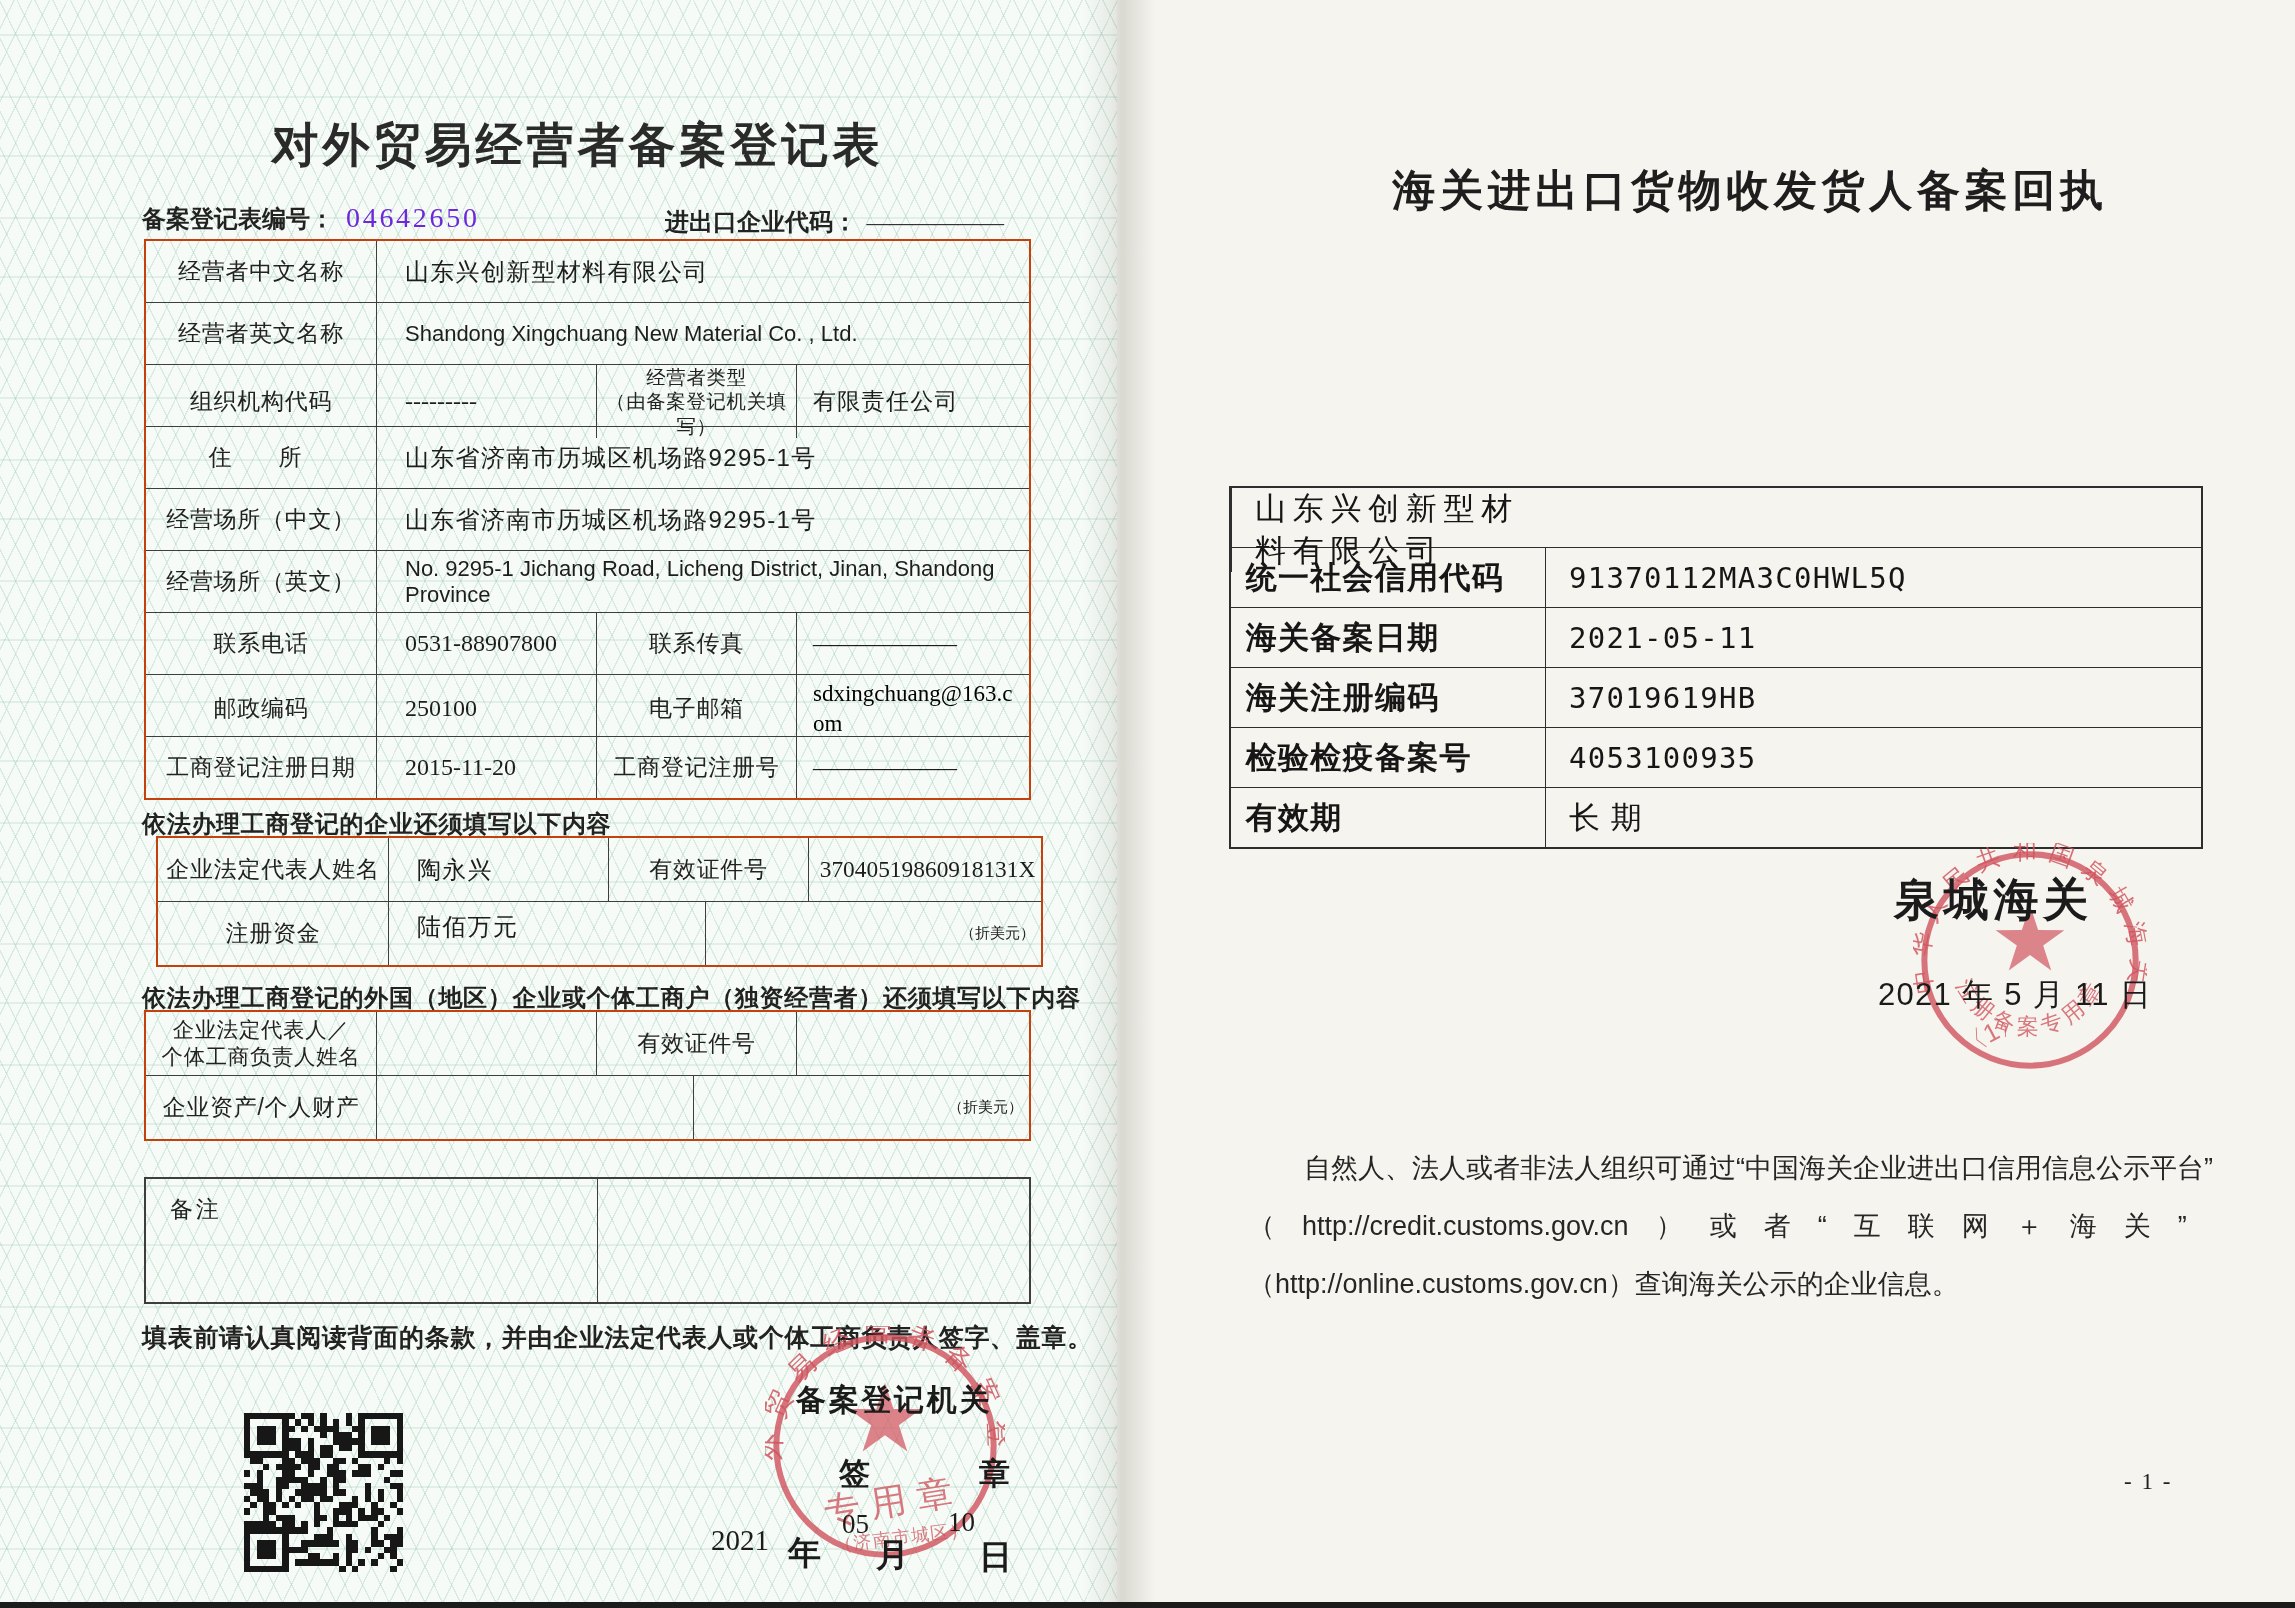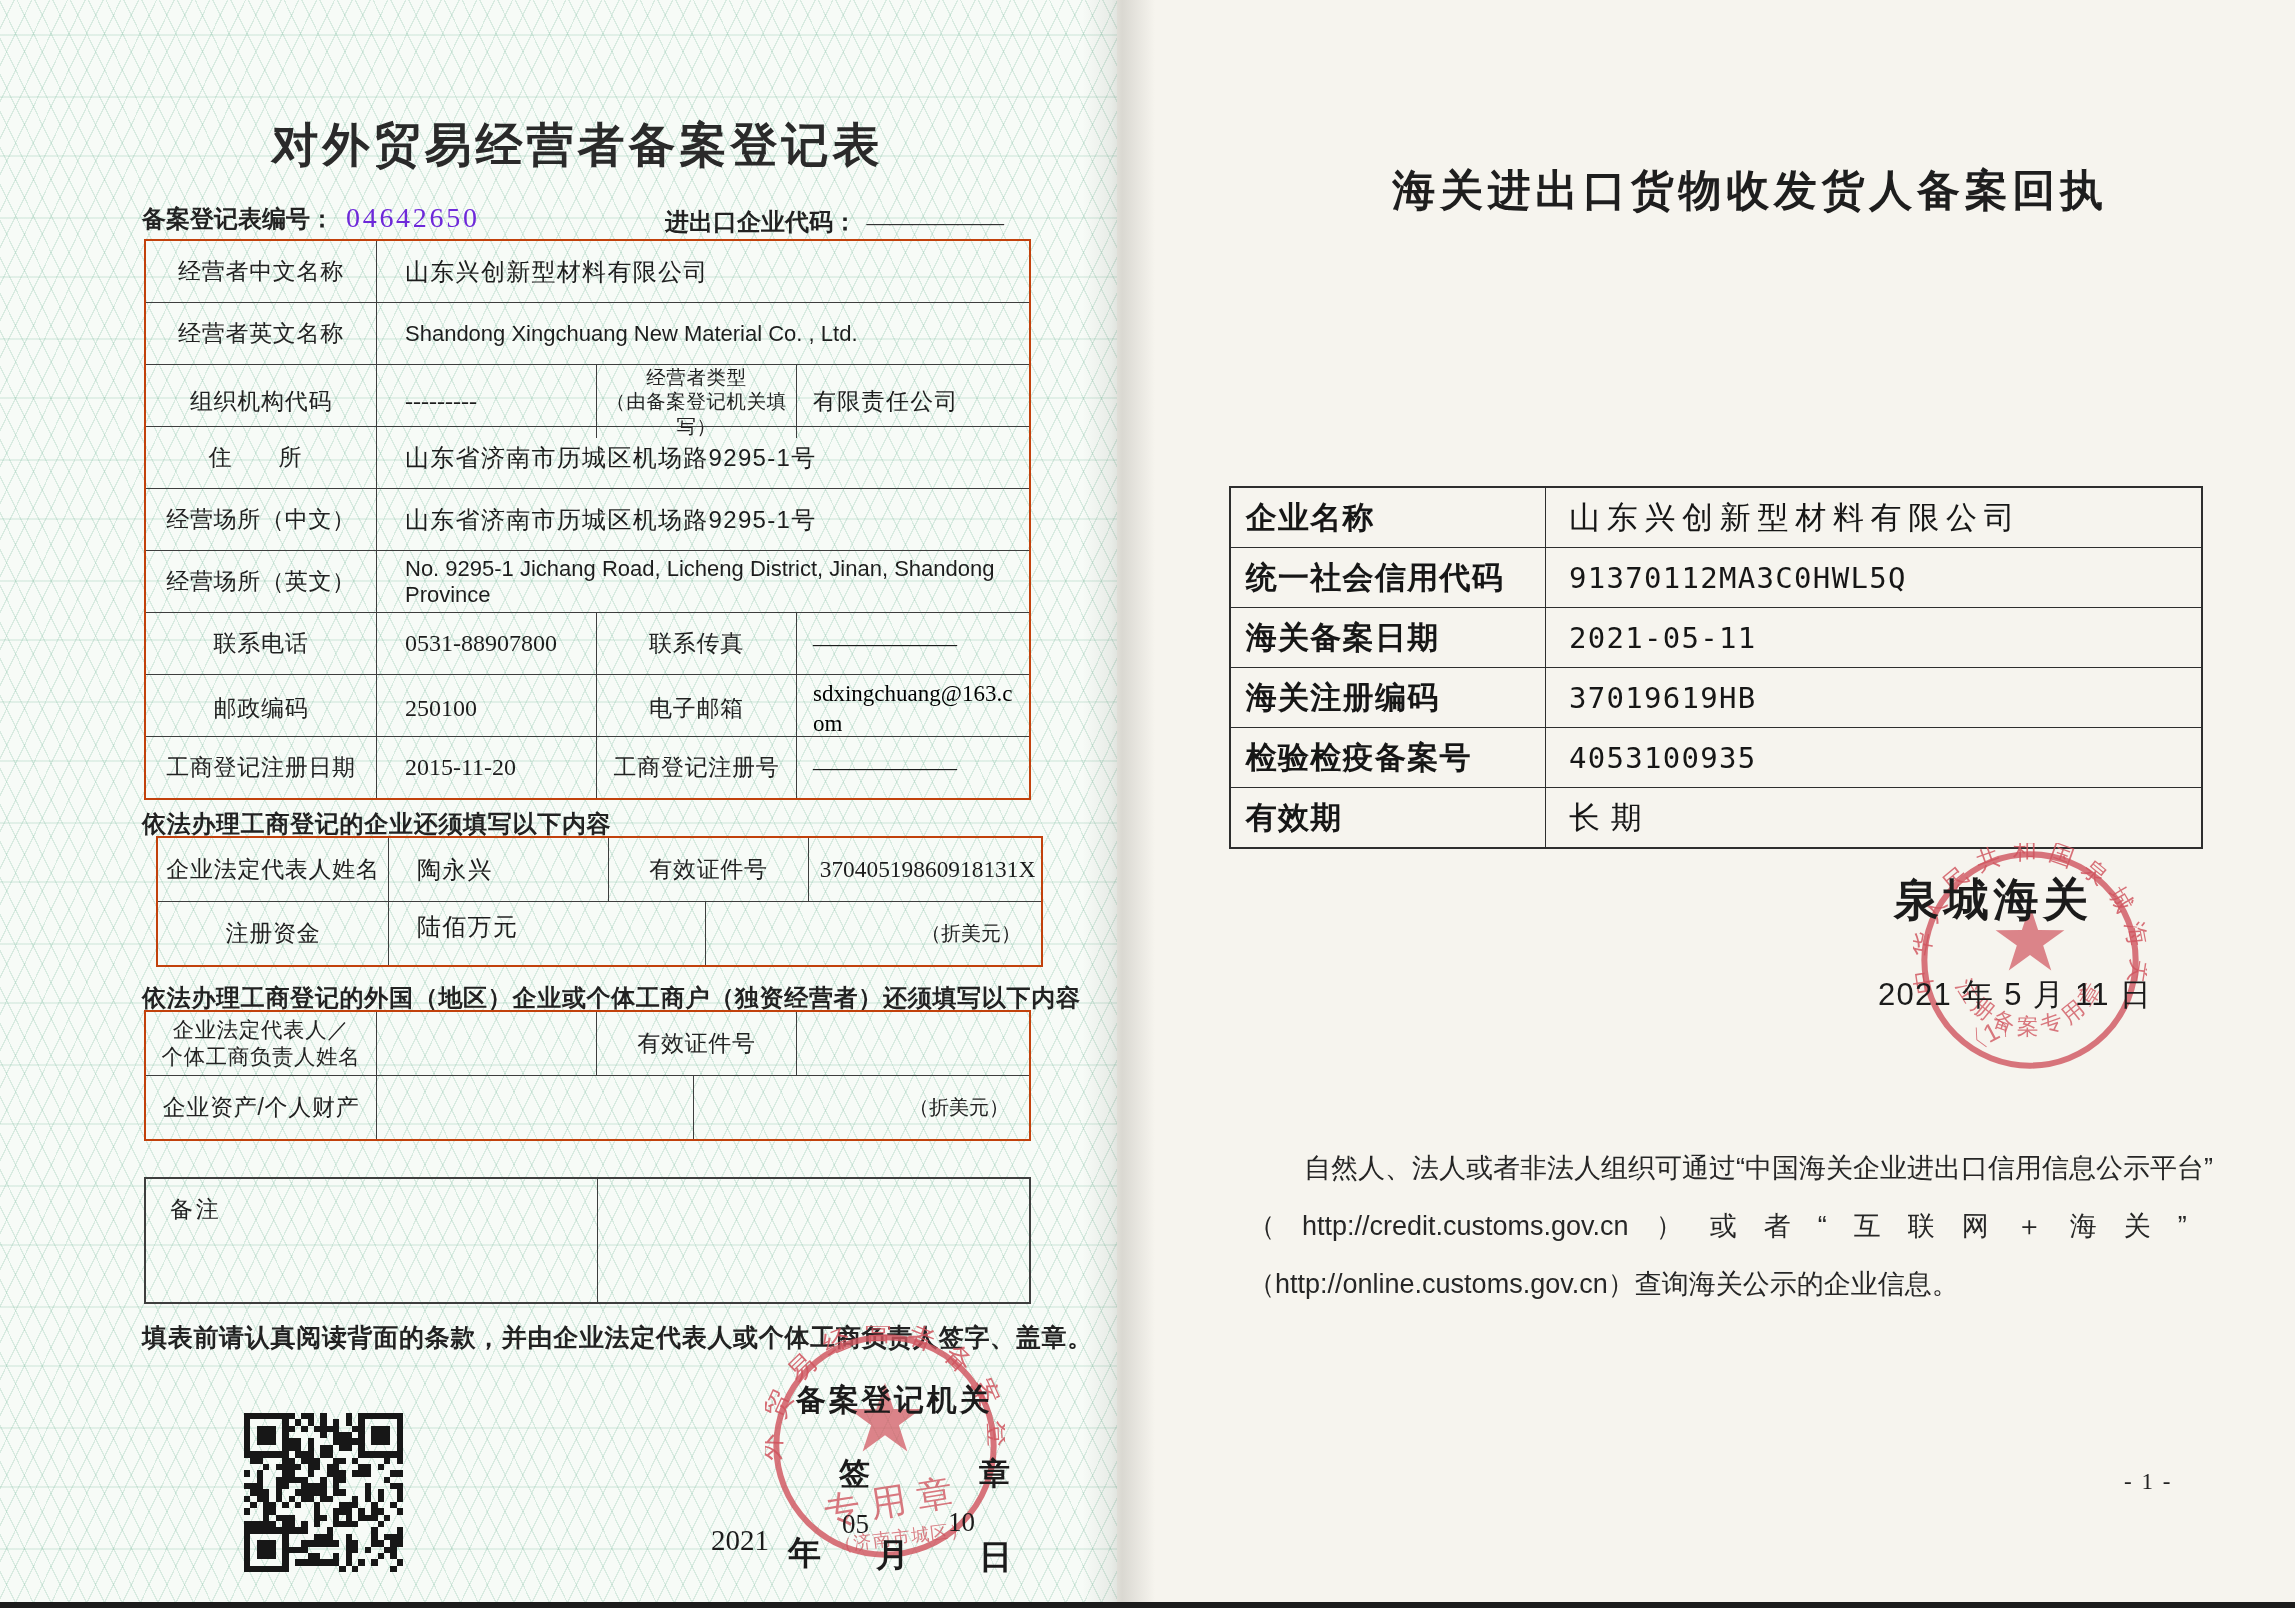--- a/index.html
+++ b/index.html
@@ -40,21 +40,21 @@
   .c{display:flex;align-items:center;border-left:1.3px solid #3e3e3e;min-width:0;}
   .c:first-child{border-left:none;}
   .lblc{justify-content:center;text-align:center;font-size:23px;color:#222;letter-spacing:0.7px;}
   .valc{padding-left:28px;font-size:24px;color:#1d1d1d;}
   .two{grid-template-columns:230px 1fr;}
   .four{grid-template-columns:230px 220px 200px 1fr;}
   .money{grid-template-columns:230px 317px 1fr;}
   .t1 .tr{height:61px;}
   .t2 .tr,.t3 .tr{height:63px;}
   .sm2{flex-direction:column;justify-content:center;font-size:19.4px;line-height:1.25;}
-  .usd{justify-content:flex-end;padding-right:20px;font-size:20px;color:#222;}
+  .usd{justify-content:flex-end;padding-right:6px;font-size:15px;color:#222;}
   .email{word-break:break-all;padding:4px 12px 4px 16px;font-size:23px;line-height:1.3;}
   .cjkval{letter-spacing:1.3px;}
   .enval{font-size:22px;}
   .sechdr{font-size:24px;font-weight:600;color:#222;letter-spacing:0.7px;}
   .remark{border:2px solid #3e3e3e;position:relative;}
   .remark .rlbl{position:absolute;left:24px;top:14.7px;font-size:23px;color:#222;letter-spacing:2.7px;}
   .remark .rdiv{position:absolute;left:451px;top:0;bottom:0;width:1.3px;background:#3e3e3e;}
   .lp-note{left:142px;top:1321px;font-size:25px;font-weight:600;color:#222;letter-spacing:0.7px;}
 
   
@@ -852,21 +852,20 @@
   <div class="abs stamp-black ov-nian">年</div>
   <div class="abs stamp-black serif ov-m">05</div>
   <div class="abs stamp-black ov-yue">月</div>
   <div class="abs stamp-black serif ov-d">10</div>
   <div class="abs stamp-black ov-ri">日</div>
 
   <div class="abs rp-title">海关进出口货物收发货人备案回执</div>
 
   <div class="abs tbl rtbl">
     <div class="tr">
-      <div class="c rl">企业名称</div>
       <div class="c rv cjk">山东兴创新型材料有限公司</div>
     </div>
     <div class="tr">
       <div class="c rl">统一社会信用代码</div>
       <div class="c rv mono">91370112MA3C0HWL5Q</div>
     </div>
     <div class="tr">
       <div class="c rl">海关备案日期</div>
       <div class="c rv mono">2021-05-11</div>
     </div>

